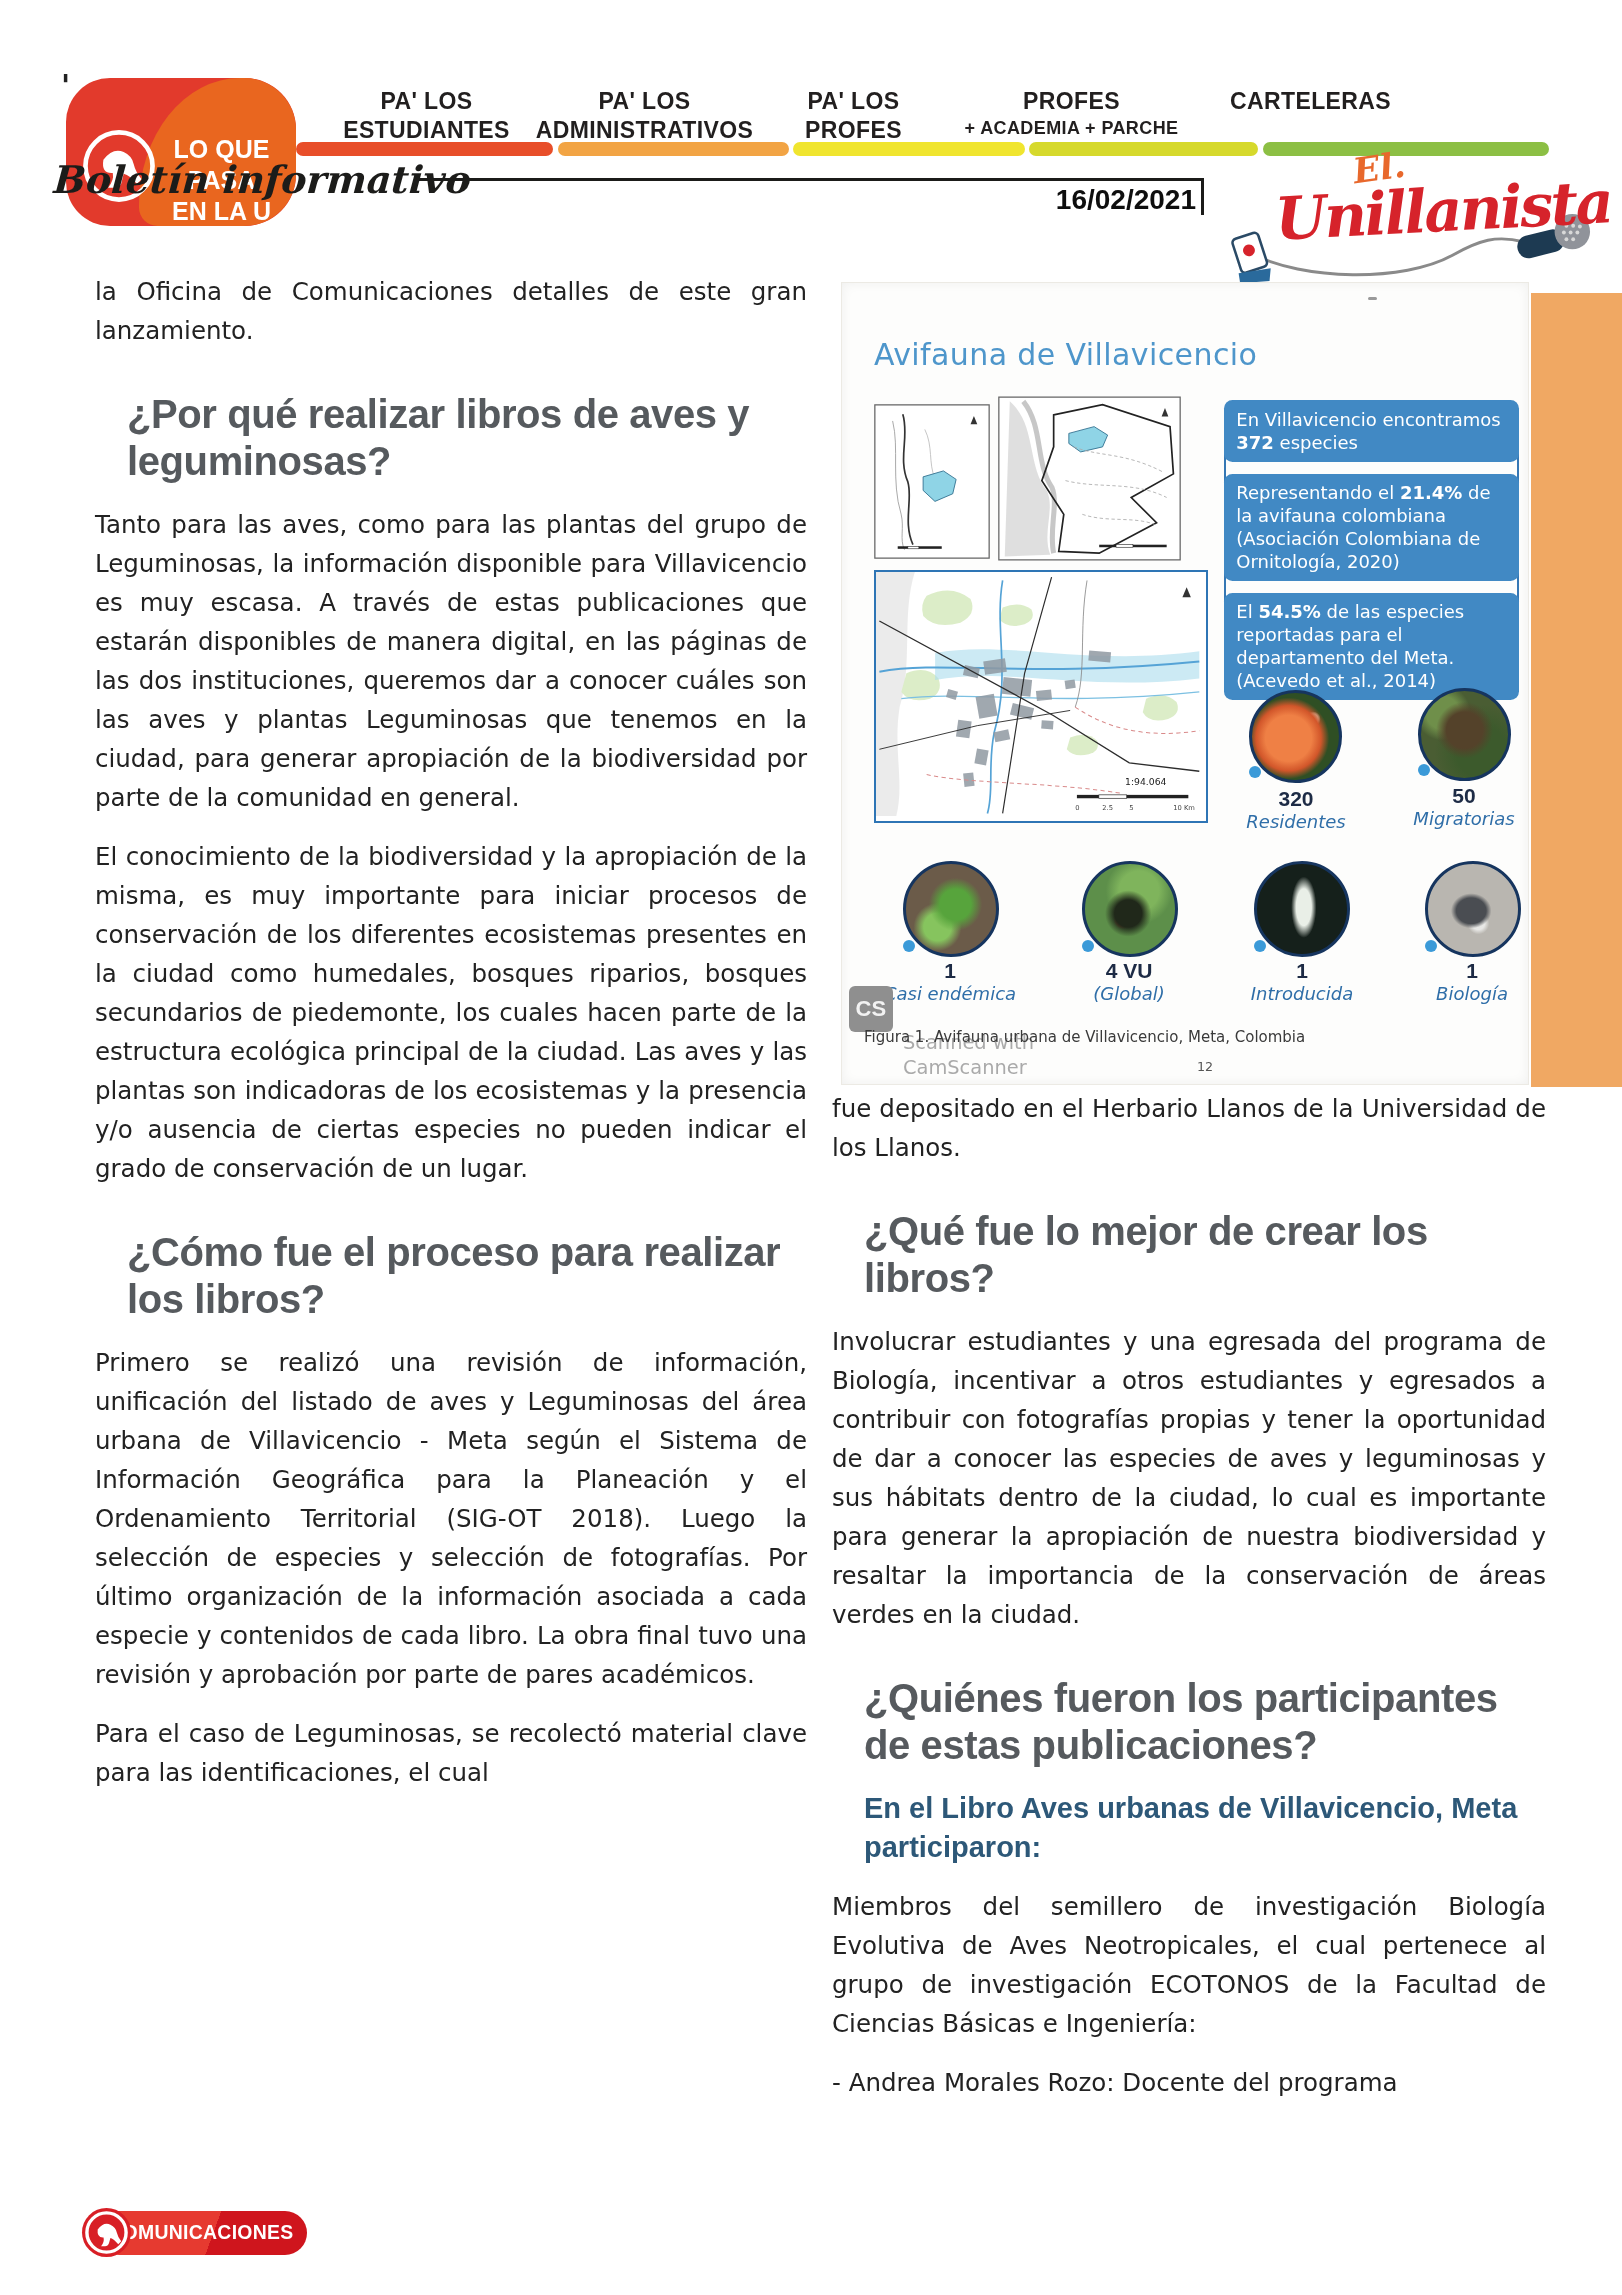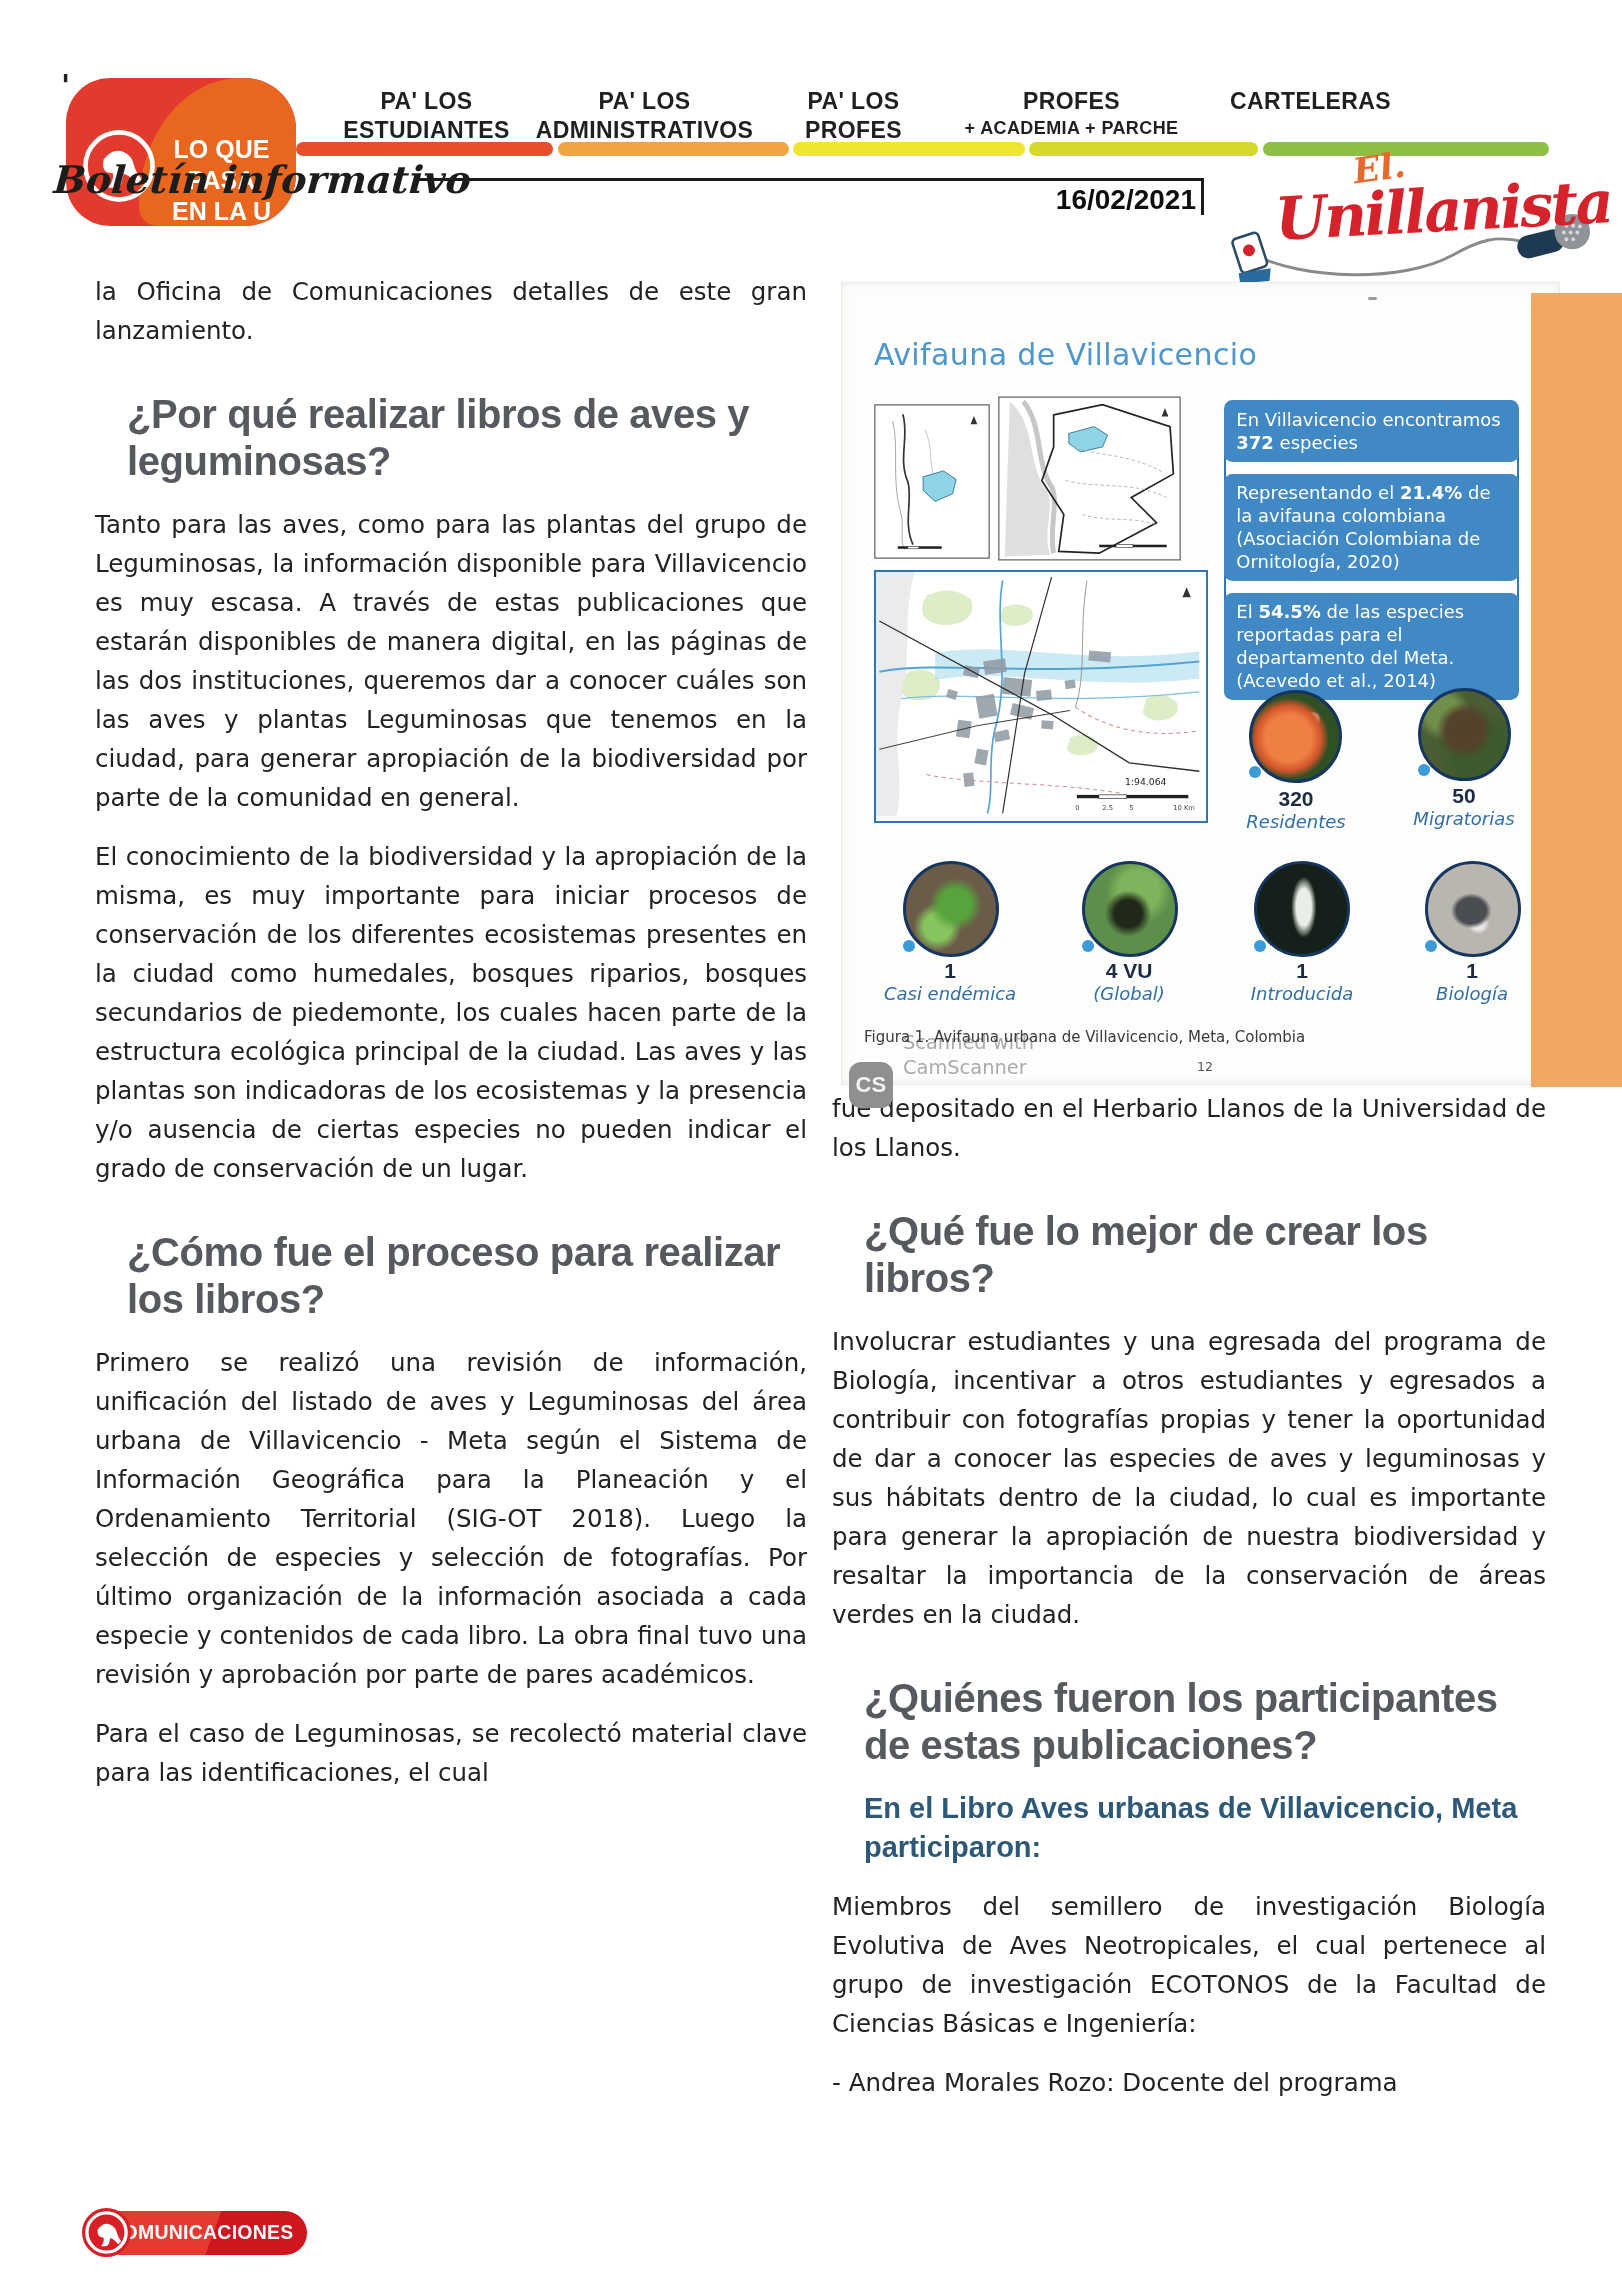--- a/index.html
+++ b/index.html
@@ -50,21 +50,21 @@
   .col-right{left:832px;top:1089px;width:714px;}
   .para{margin:0;}
   .h{font-family:"Liberation Sans",sans-serif;font-weight:bold;color:#565a5e;
      font-size:40px;line-height:47px;letter-spacing:-0.4px;padding-left:32px;text-align:left;}
   .mt-h{margin-top:41px;} .mt-p{margin-top:20px;}
   .subhead{font-family:"Liberation Sans",sans-serif;font-weight:bold;color:#2d5878;
      font-size:29px;line-height:39px;padding-left:32px;text-align:left;}
 
   
   .scanpage{position:absolute;left:841px;top:282px;width:686px;height:801px;background:#fdfdfc;
-    border:0.8px solid #eceae4;box-shadow:0 0 12px rgba(0,0,0,.06) inset;padding-left:31px;}
+    border:0.8px solid #eceae4;box-shadow:0 0 12px rgba(0,0,0,.06) inset;}
   .speck{position:absolute;left:526px;top:13.5px;width:8.5px;height:3.4px;background:#9a9a9a;border-radius:1.7px;}
   .ig-title{position:absolute;left:32px;top:54px;font-size:30px;color:#4e96cb;letter-spacing:0.4px;}
   .mapbox{position:absolute;background:#fff;}
   .map-a{left:32px;top:121px;width:116px;height:155px;}
   .map-b{left:156px;top:113px;width:183px;height:165px;}
   .map-big{left:32px;top:287px;width:330px;height:249px;border:2.5px solid #2e75b5;}
   .stat-panel{position:absolute;left:382px;top:117px;width:291px;height:225px;
     border:2.5px solid #3577b4;border-radius:20px;padding:0 0 32px 0;box-sizing:content-box;}
   .stat-stack{display:flex;flex-direction:column;gap:12px;margin:-1.7px -1.7px 0 -1.7px;}
   .stat-box{background:#4189c4;border-radius:8.5px;color:#fff;font-size:18px;line-height:23px;
@@ -89,21 +89,21 @@
     radial-gradient(circle at 50% 50%, #5d8f4a 0 70%, #2f5a28 100%);}
   .bird-intro{background:radial-gradient(ellipse 14% 34% at 52% 48%, #e9efe7 0 60%, rgba(0,0,0,0) 100%),
     radial-gradient(circle at 50% 50%, #15201b 0 70%, #05080a 100%);}
   .bird-exotica{background:radial-gradient(ellipse 30% 26% at 48% 52%, #4a4d52 0 55%, rgba(0,0,0,0) 75%),
     radial-gradient(circle at 56% 66%, #e8e8e6 0 8%, rgba(0,0,0,0) 14%),
     radial-gradient(circle at 50% 50%, #b9b6b0 0 70%, #8e8b85 100%);}
   .bird-label{position:absolute;width:152px;text-align:center;}
   .bird-count{font-family:"Liberation Sans",sans-serif;font-weight:bold;font-size:21px;color:#1d2b45;line-height:24px;}
   .bird-name{font-style:italic;font-size:18px;color:#2f6ea8;line-height:21px;}
   .caption{position:absolute;left:22px;top:745px;font-size:15px;color:#3a3a3a;z-index:2;}
-  .cs-box{position:absolute;left:6.8px;top:779px;width:44px;height:46px;background:#8f8f8f;border-radius:12px;
+  .cs-box{position:absolute;left:6.8px;top:703px;width:44px;height:46px;background:#8f8f8f;border-radius:6px;
     color:#f2f2f2;font-family:"Liberation Sans",sans-serif;font-weight:bold;font-size:22px;
     display:flex;align-items:center;justify-content:center;z-index:1;}
   .cs-text{position:absolute;left:61px;top:747px;font-size:19.4px;line-height:25px;color:#aaaaaa;z-index:1;}
   .pagenum{position:absolute;left:355px;top:776px;font-size:12.7px;color:#555;}
 
   .orange-bar{position:absolute;left:1531px;top:293px;width:91px;height:794px;background:#f0a863;}
 
   
   .foot{position:absolute;left:82px;top:2208px;width:228px;height:49px;}
   .foot-pill{position:absolute;left:15px;top:2.5px;width:210px;height:44px;border-radius:22px;

